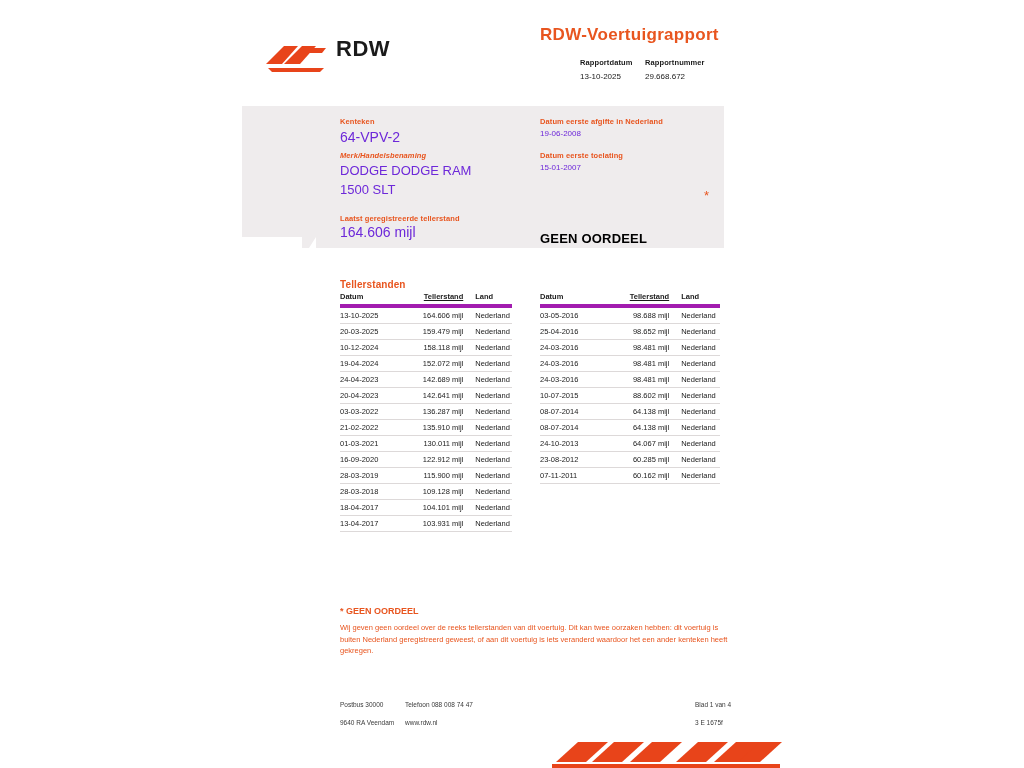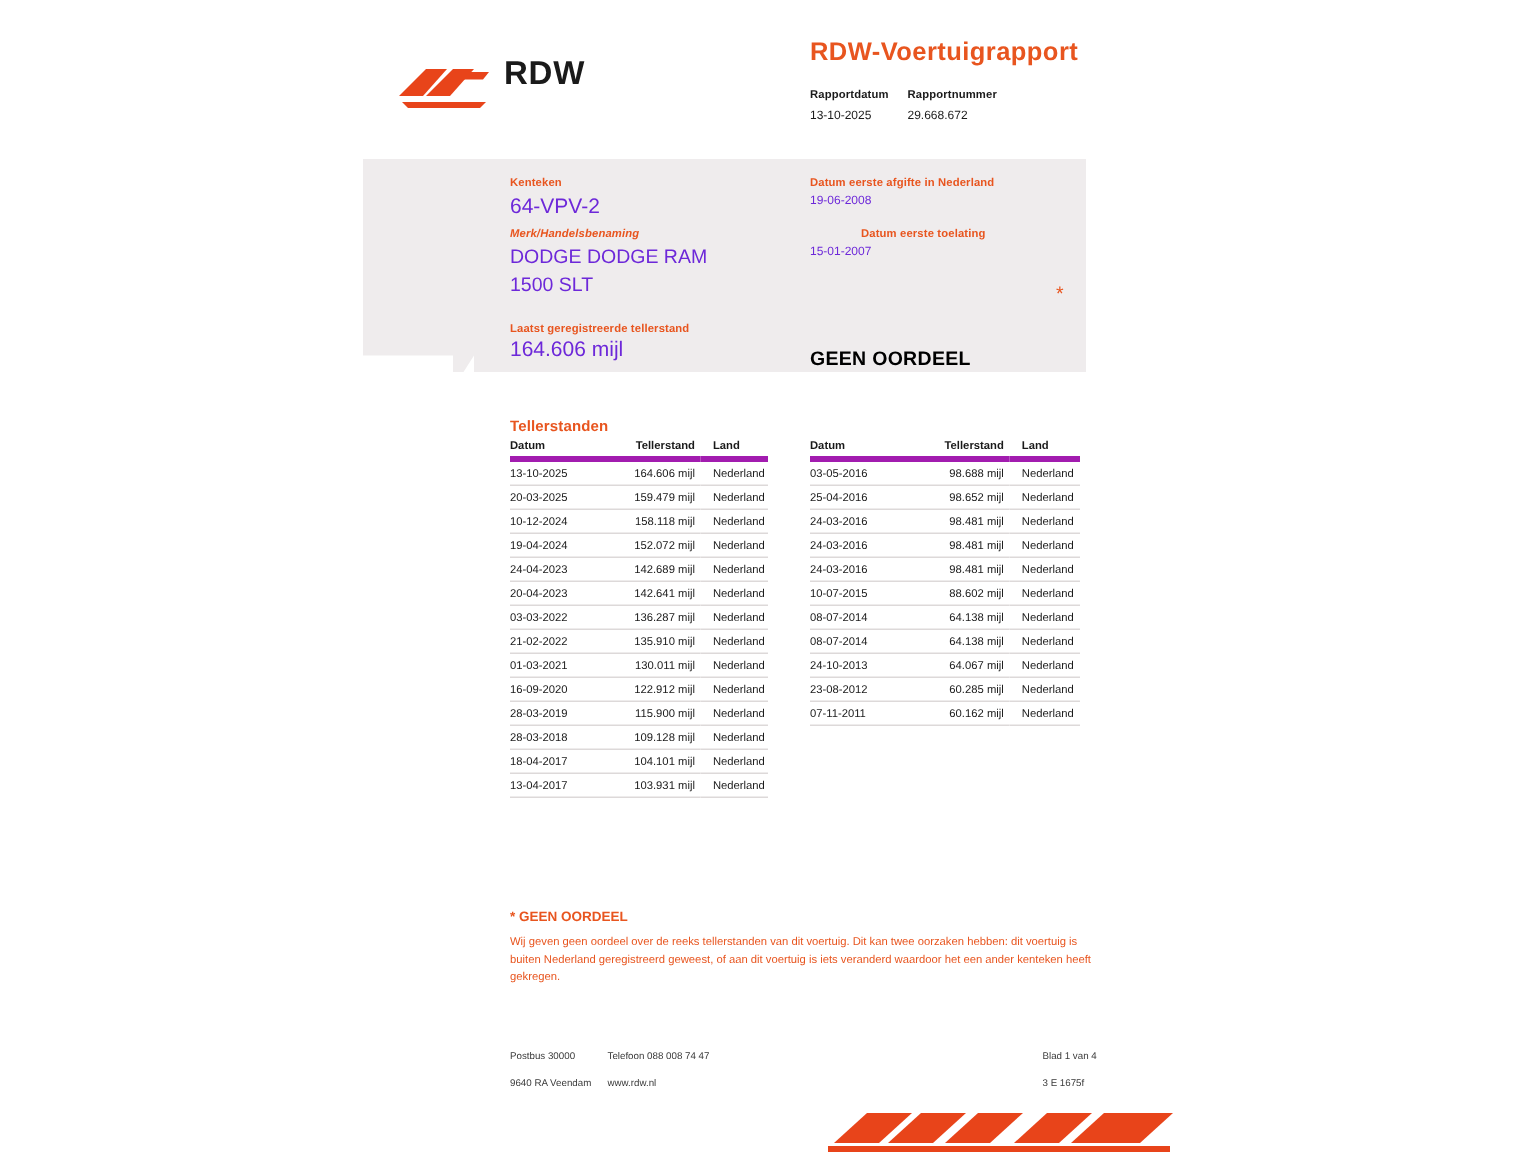--- a/index.html
+++ b/index.html
@@ -57,20 +57,21 @@
   .meta {
     position: absolute;
     left: 540px;
     top: 58px;
     font-size: 8px;
     color: #1a1a1a;
   }
   .meta .col {
     position: absolute;
     top: 0;
+    margin-left: 40px;
   }
   .meta .col.c1 { left: 0; }
   .meta .col.c2 { left: 65px; }
   .meta .lbl {
     font-weight: bold;
     font-size: 7.5px;
     letter-spacing: 0.1px;
     white-space: nowrap;
   }
   .meta .val {
@@ -127,21 +128,21 @@
   #kenteken-label { left: 340px; top: 117px; }
   #kenteken-value { left: 340px; top: 129px; font-size: 14px; }
   #merk-label     { left: 340px; top: 151px; font-style: italic; }
   #merk-value-1   { left: 340px; top: 163px; }
   #merk-value-2   { left: 340px; top: 182px; }
   #tellerstand-label { left: 340px; top: 214px; }
   #tellerstand-value { left: 340px; top: 224px; font-size: 14px; }
 
   #afgifte-label  { left: 540px; top: 117px; }
   #afgifte-value  { left: 540px; top: 129px; }
-  #toelating-label{ left: 540px; top: 151px; margin-left: 34px; }
+  #toelating-label{ left: 540px; top: 151px; }
   #toelating-value{ left: 540px; top: 163px; }
 
   .verdict {
     position: absolute;
     left: 540px;
     top: 192px;
     font-size: 13px;
     font-weight: bold;
     color: #000000;
     letter-spacing: 0.2px;
@@ -187,21 +188,21 @@
   }
   .tbl td {
     font-size: 7.5px;
     padding: 3px 0 3px 0;
     border-bottom: 1px solid #ddd9d9;
     white-space: nowrap;
   }
   .tbl th.c-date, .tbl td.c-date { width: 42%; }
   .tbl th.c-odo,  .tbl td.c-odo  { width: 32%; text-align: right; padding-right: 4px; }
   .tbl th.c-land, .tbl td.c-land { width: 26%; text-align: left; padding-left: 8px; }
-  .tbl th.c-odo { text-align: right; padding-right: 4px; }
+  .tbl th.c-odo { text-align: right; padding-right: 4px; text-decoration: underline; }
 
   
   .note {
     position: absolute;
     left: 340px;
     top: 606px;
     width: 392px;
   }
   .note-title {
     font-size: 9px;

